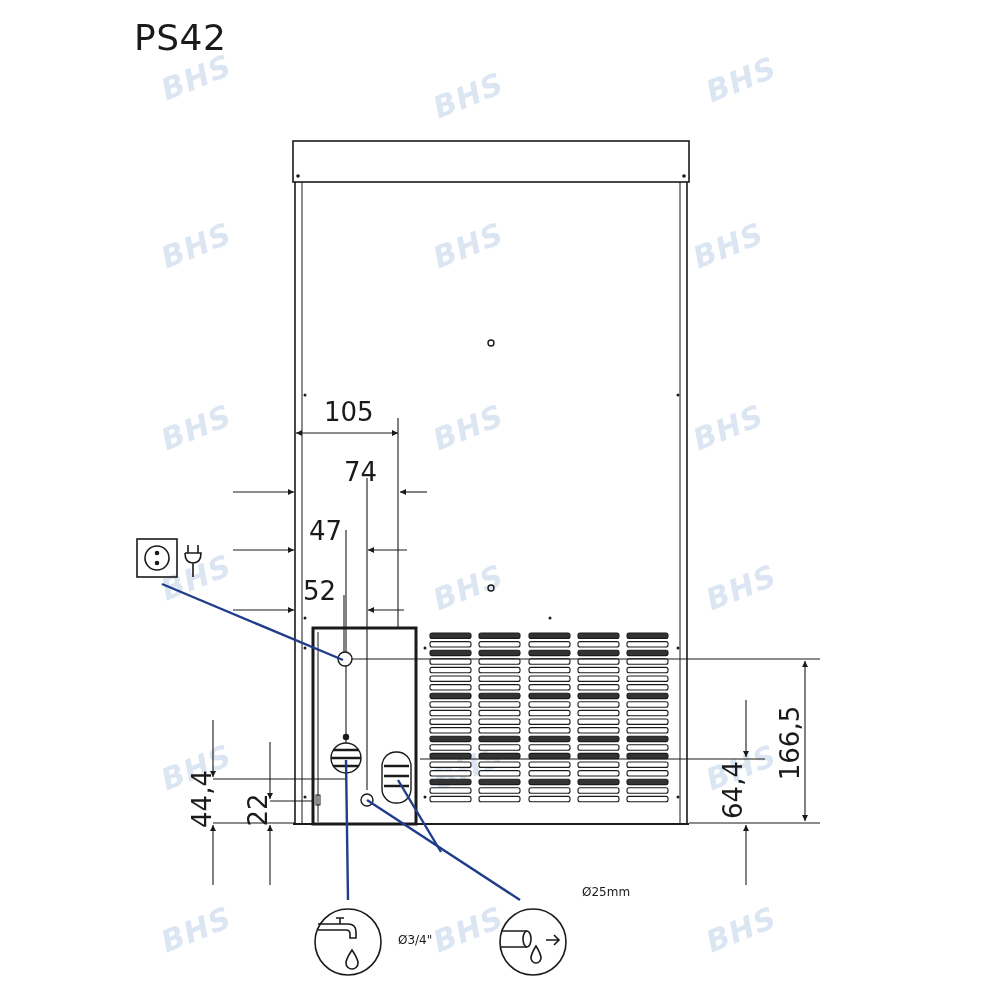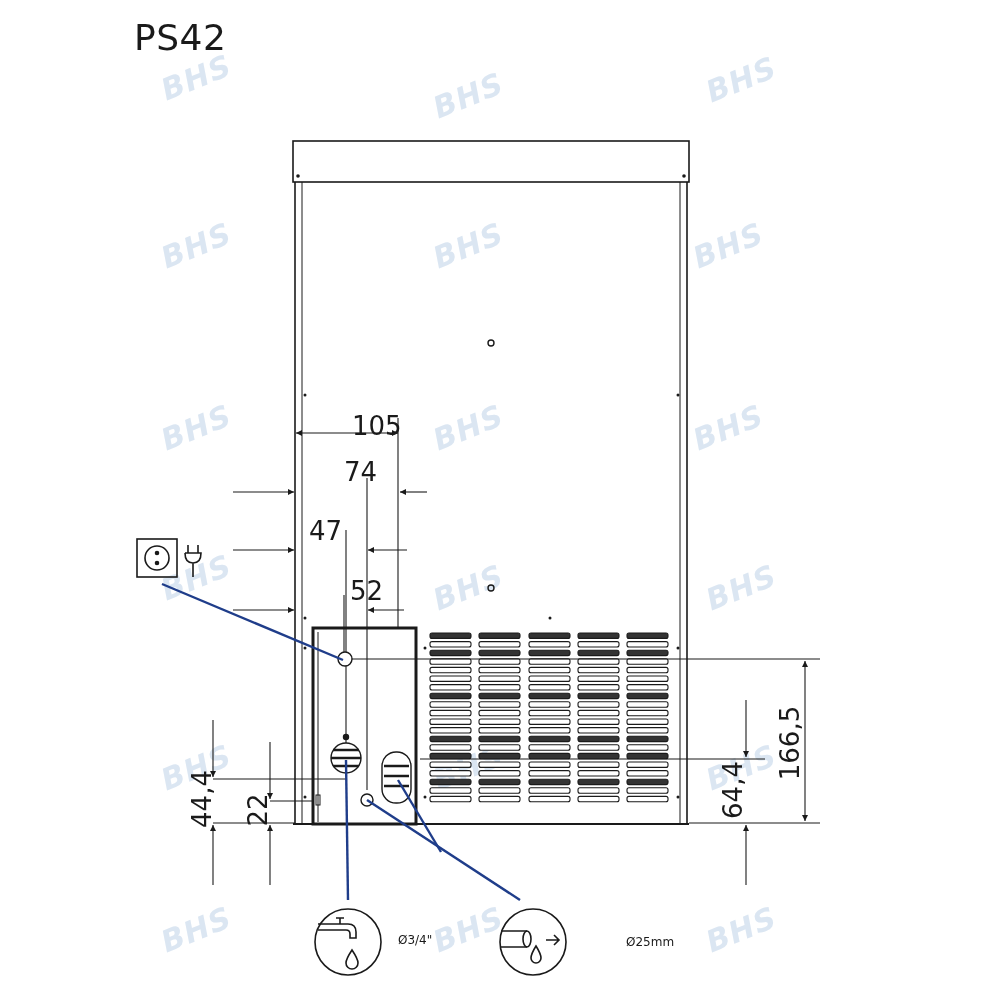--- a/index.html
+++ b/index.html
@@ -255,23 +255,23 @@
 
   <g stroke="#1a1a1a" fill="none" stroke-width="1.6">
     <circle cx="533" cy="942" r="33"></circle>
     <path d="M501 931 h26 M501 947 h26"></path>
     <ellipse cx="527" cy="939" rx="4" ry="8"></ellipse>
     <path d="M536 946 q-5 8 -5 12 a5 5 0 0 0 10 0 q0 -4 -5 -12 z"></path>
     <path d="M546 940 h13 M554 935 l5 5 l-5 5"></path>
   </g>
 </svg>
 
-<div class="dim" style="left:324px;top:413px;margin-left:28px;">105</div>
+<div class="dim" style="left:324px;top:399px;">105</div>
 <div class="dim" style="left:312px;top:459px;margin-left:32px;">74</div>
 <div class="dim" style="left:309px;top:518px;">47</div>
-<div class="dim" style="left:303px;top:578px;padding-left:47px;">52</div>
+<div class="dim" style="left:303px;top:578px;">52</div>
 <div class="dim v" style="left:753px;top:730px;">166,5</div>
 <div class="dim v" style="left:704px;top:777px;">64,4</div>
 <div class="dim v" style="left:173px;top:786px;">44,4</div>
 <div class="dim v" style="left:241px;top:797px;">22</div>
 
 <div class="note" style="left:398px;top:934px;">Ø3/4"</div>
-<div class="note" style="left:582px;top:936px;margin-left:44px;">Ø25mm</div>
+<div class="note" style="left:582px;top:886px;">Ø25mm</div>
 
 </body></html>

